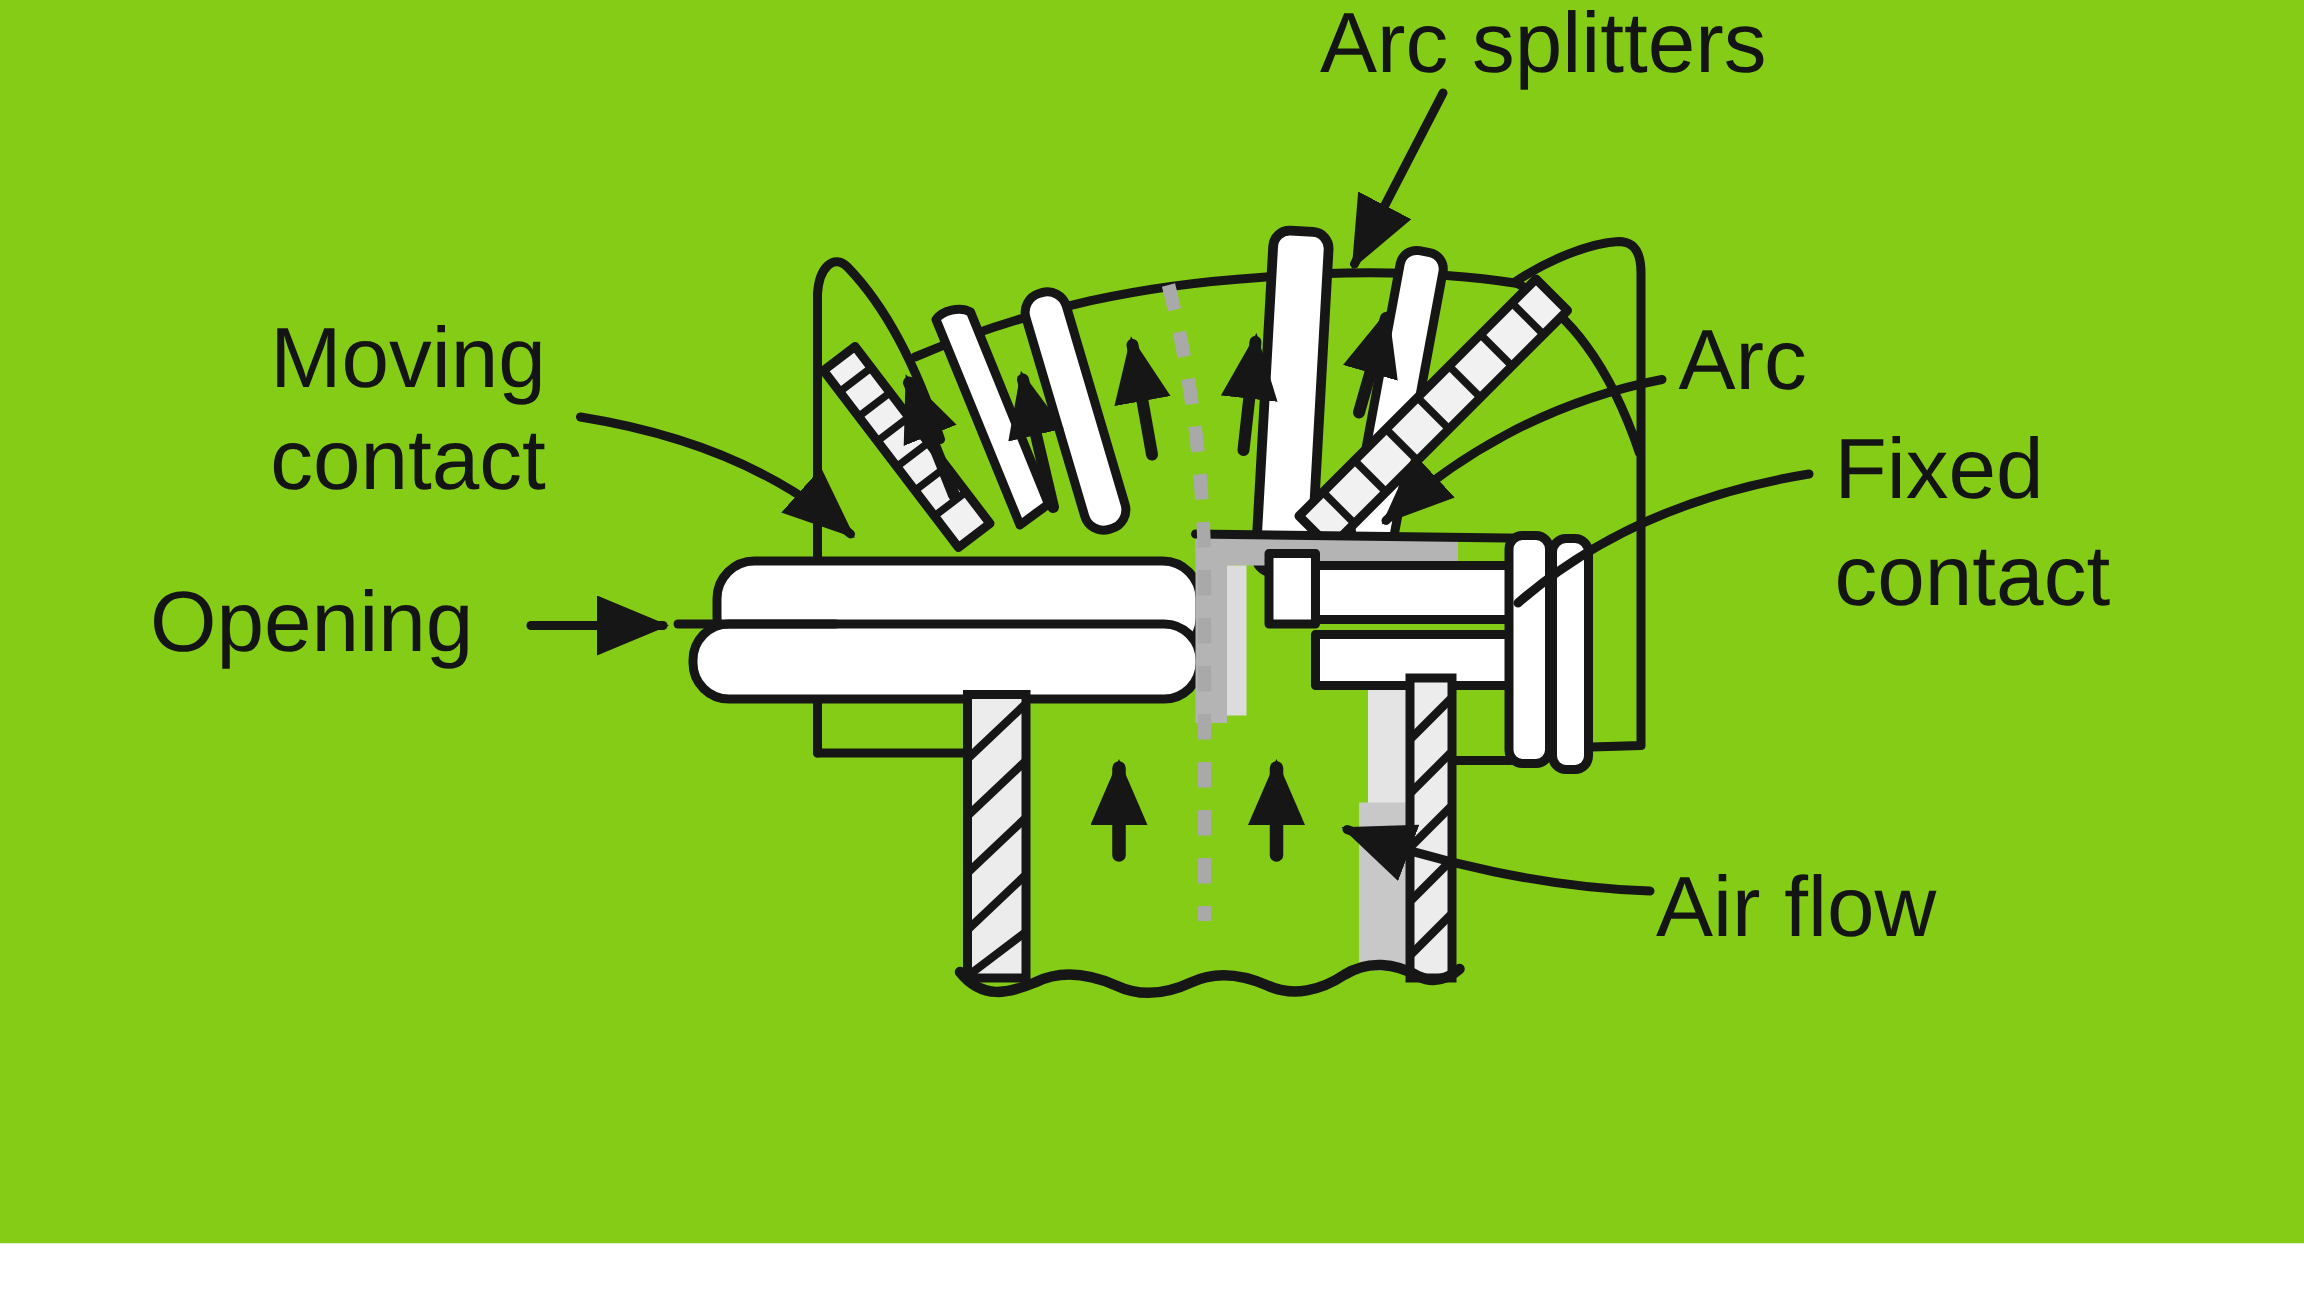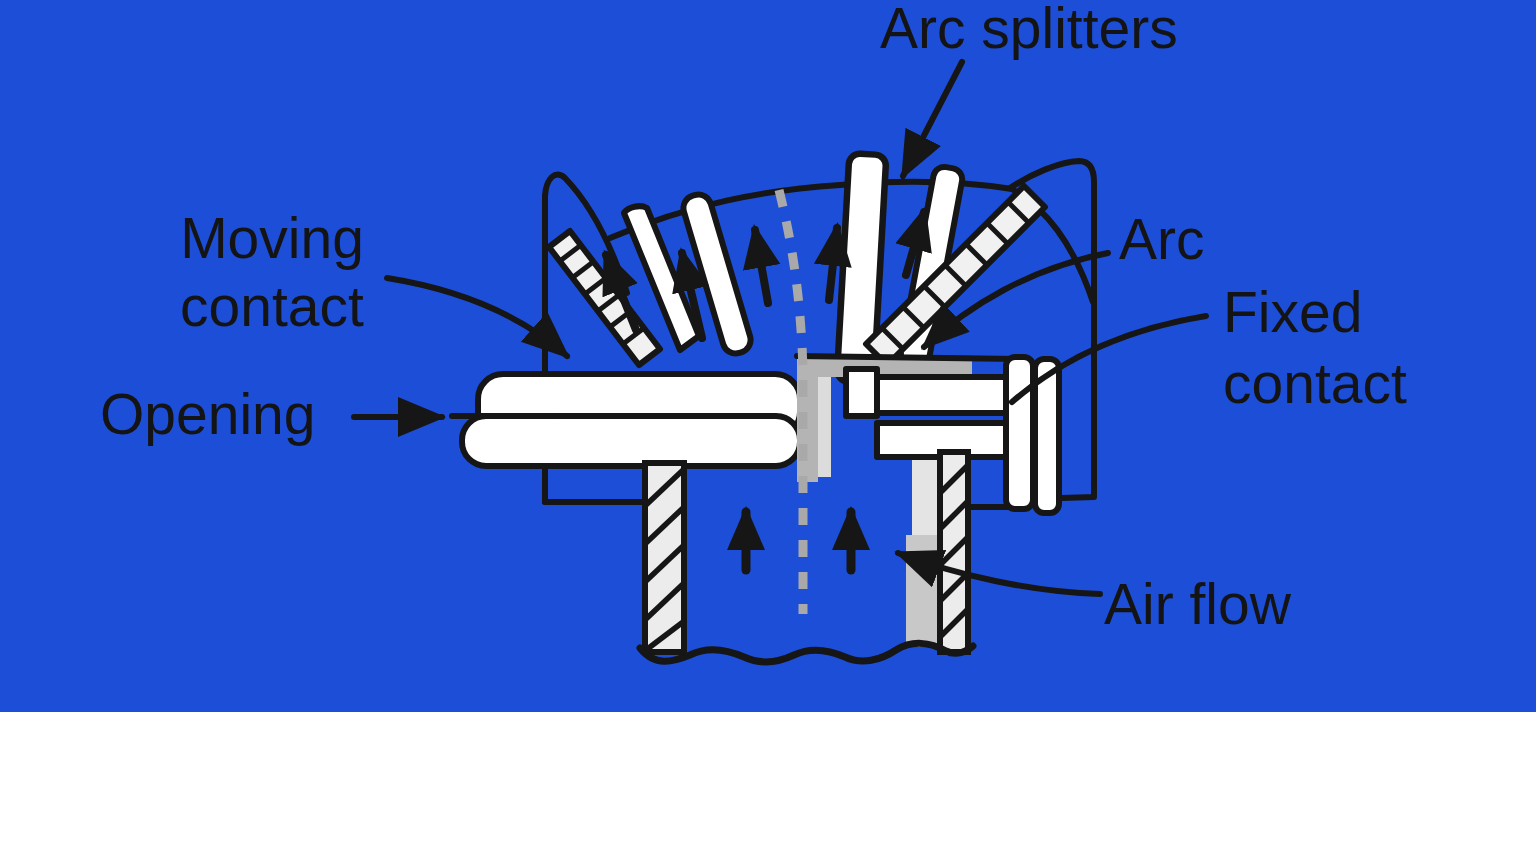--- a/index.html
+++ b/index.html
@@ -1,16 +1,16 @@
 <!DOCTYPE html>
 <html><head>
 <meta charset="utf-8">
 <style>
   html,body{margin:0;padding:0;background:#ffffff;}
-  .stage{position:relative;width:1536px;height:712px;background:#1d4ed8;overflow:hidden;}
+  .stage{position:relative;width:1536px;height:829px;background:#84cc16;overflow:hidden;}
   svg{display:block;}
   text{font-family:"Liberation Sans","DejaVu Sans",sans-serif;fill:#141414;}
   .lbl{font-size:57px;}
 </style>
 </head>
 <body>
 
 <div class="stage">
 <svg width="1536" height="864" viewBox="0 0 1536 864">
   <defs>

